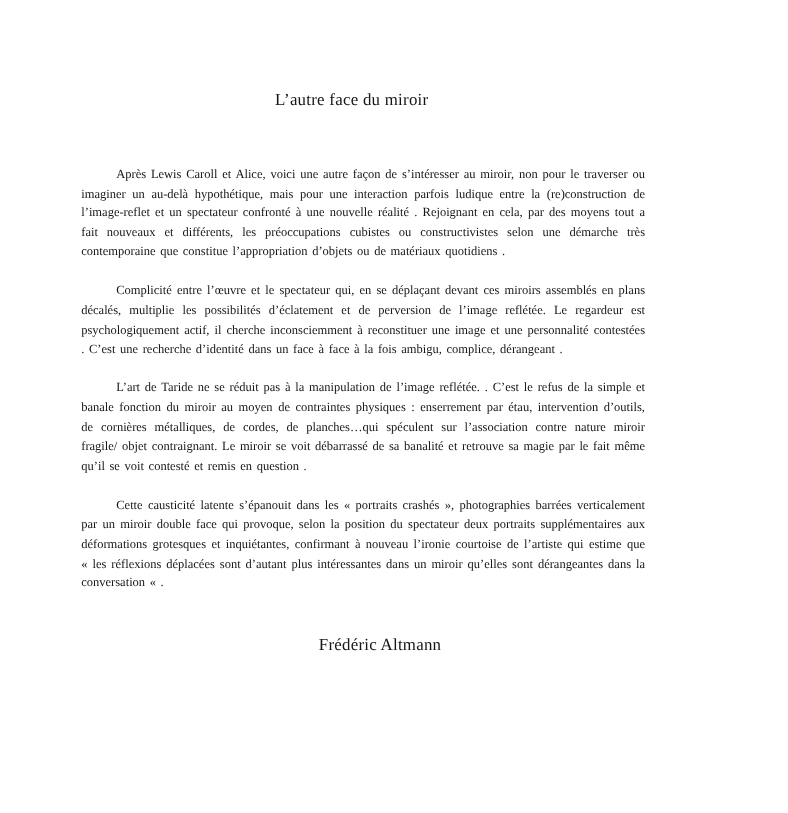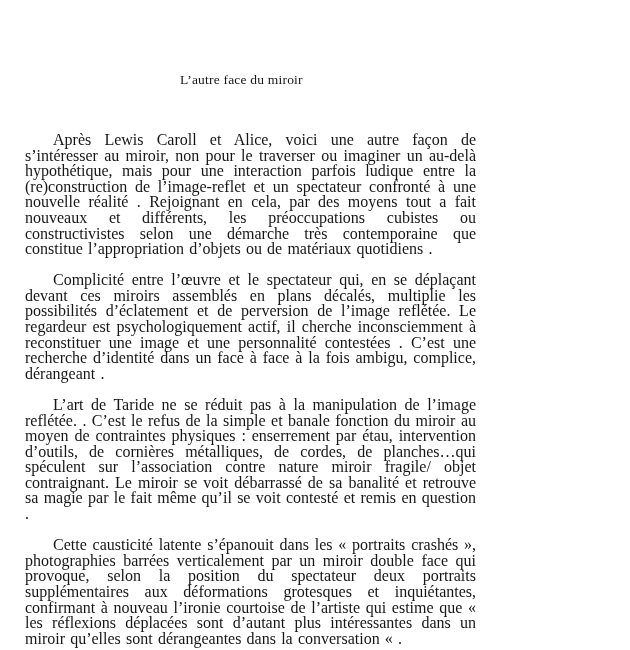--- a/index.html
+++ b/index.html
@@ -13,30 +13,31 @@
     overflow: hidden;
     font-family: "Liberation Serif", "DejaVu Serif", serif;
     color: #161616;
   }
   .page {
     box-sizing: border-box;
     width: 498px;
     height: 650px;
     padding: 72px 22px 0 25px;
     background: #ffffff;
+    margin-left: 40px;
   }
   .doc-title {
     font-size: 13.5px;
     line-height: 16px;
     margin: 0 0 44px 155px;
     font-weight: normal;
     letter-spacing: 0.2px;
   }
   .para {
-    font-size: 16px;
+    font-size: 10px;
     line-height: 15.6px;
     margin: 15.5px 0 0 0;
     text-align: justify;
     text-indent: 28px;
     word-spacing: 1.2px;
   }
   .para:first-of-type {
     margin-top: 0;
   }
   .signature {

